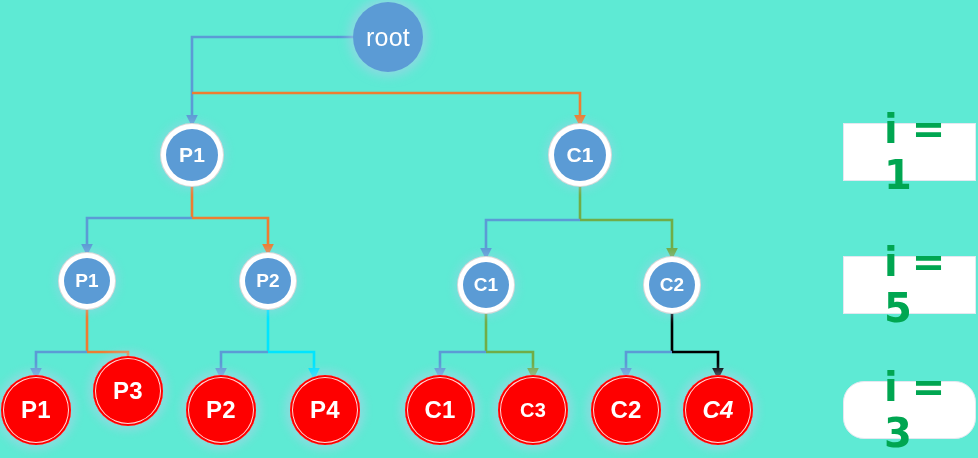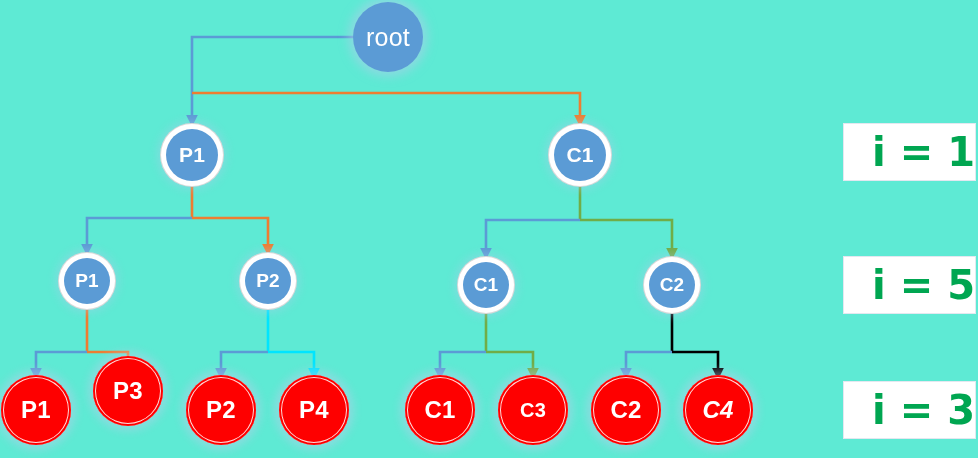--- a/index.html
+++ b/index.html
@@ -55,28 +55,29 @@
     background: #fe0000;
     box-shadow:
       inset 0 0 0 2px #fe0000,
       inset 0 0 0 3px #ffd8d8,
       0 0 9px 5px rgba(190, 205, 235, 0.45);
   }
   .iter-label {
     position: absolute;
     display: flex;
     align-items: center;
-    justify-content: flex-end;
+    justify-content: flex-start;
     background: #ffffff;
     border: 1px solid #e3e8f0;
     color: #00a651;
     font-weight: bold;
     font-family: "DejaVu Sans", sans-serif;
     box-sizing: border-box;
     user-select: none;
+    padding-left: 40px;
   }
 </style>
 </head>
 <body>
 
 <div id="canvas">
 
   <svg id="edges" viewBox="0 0 978 458" xmlns="http://www.w3.org/2000/svg">
       <defs>
         <marker id="arrow-0" viewBox="0 0 10 10" refX="8.6" refY="5" markerWidth="4.6" markerHeight="4.6" orient="auto-start-reverse" markerUnits="strokeWidth">
@@ -141,21 +142,21 @@
       </div>
       <div class="node red-leaf" style="left: 1px; top: 375px; width: 70px; height: 70px; font-size: 24px;">
         <span>P1</span>
       </div>
       <div class="node red-leaf" style="left: 93px; top: 356px; width: 70px; height: 70px; font-size: 24px;">
         <span>P3</span>
       </div>
       <div class="node red-leaf" style="left: 186px; top: 375px; width: 70px; height: 70px; font-size: 24px;">
         <span>P2</span>
       </div>
-      <div class="node red-leaf" style="left: 279px; top: 375px; width: 70px; height: 70px; font-size: 24px;">
+      <div class="node red-leaf" style="left: 290px; top: 375px; width: 70px; height: 70px; font-size: 24px;">
         <span>P4</span>
       </div>
       <div class="node red-leaf" style="left: 405px; top: 375px; width: 70px; height: 70px; font-size: 24px;">
         <span>C1</span>
       </div>
       <div class="node red-leaf" style="left: 498px; top: 375px; width: 70px; height: 70px; font-size: 20px;">
         <span>C3</span>
       </div>
       <div class="node red-leaf" style="left: 591px; top: 375px; width: 70px; height: 70px; font-size: 24px;">
         <span>C2</span>
@@ -165,18 +166,18 @@
       </div>
     </div>
 
   <div id="label-layer">
       <div class="iter-label" style="left: 843px; top: 123px; width: 133px; height: 58px; font-size: 40px; color: rgb(0, 166, 81); border-color: rgb(227, 232, 240);">
         <span>i = 1</span>
       </div>
       <div class="iter-label" style="left: 843px; top: 256px; width: 133px; height: 58px; font-size: 40px; color: rgb(0, 166, 81); border-color: rgb(227, 232, 240);">
         <span>i = 5</span>
       </div>
-      <div class="iter-label" style="left: 843px; top: 381px; width: 133px; height: 58px; font-size: 40px; color: rgb(0, 166, 81); border-color: rgb(227, 232, 240);">
+      <div class="iter-label" style="left: 843px; top: 381px; width: 133px; height: 58px; font-size: 40px; color: rgb(0, 166, 81); border-color: rgb(227, 232, 240); border-radius: 21px;">
         <span>i = 3</span>
       </div>
     </div>
 
 </div>
 
 </body></html>

